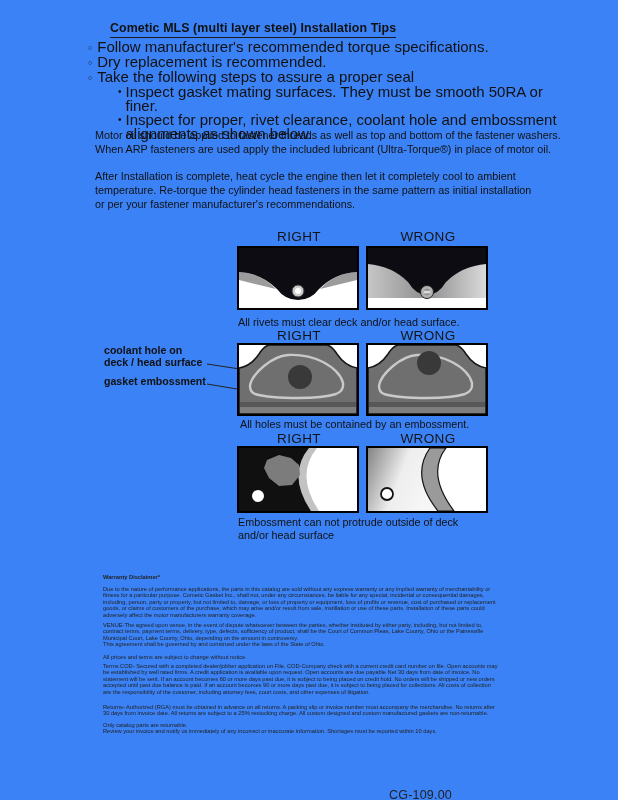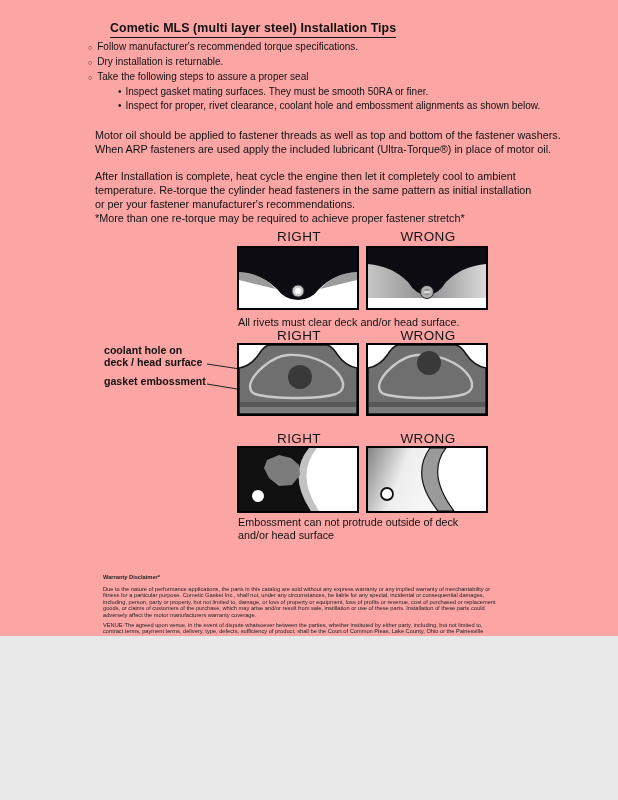--- a/index.html
+++ b/index.html
@@ -1,27 +1,27 @@
 <!DOCTYPE html>
 <html><head>
 <meta charset="utf-8">
 <style>
   * { margin:0; padding:0; box-sizing:content-box; }
   html,body { background:#e8e8e8; }
   .page {
-    position:relative; width:618px; height:636px; background:#fca5a5;
+    position:relative; width:618px; height:800px; background:#3b82f6;
     font-family:"Liberation Sans", sans-serif; color:#111;
     margin:0 auto; overflow:hidden; border-right:1px solid #d5d5d5;
   }
   .title {
     position:absolute; left:110px; top:21px;
     font-size:12.4px; font-weight:bold; letter-spacing:0.1px;
     border-bottom:1.6px solid #1a1a1a; padding-bottom:2px; white-space:nowrap;
   }
-  .bullets { position:absolute; left:88px; top:40px; font-size:10px; line-height:14px; width:470px; }
+  .bullets { position:absolute; left:88px; top:40px; font-size:15px; line-height:14px; width:470px; }
   .bullet { display:flex; }
   .bullet::before { content:"○"; font-size:7px; line-height:14px; margin-right:5px; margin-top:1px; }
   .subbullet { display:flex; padding-left:30px; }
   .subbullet::before { content:"•"; font-size:10px; line-height:14px; margin-right:4px; }
   .h2 { position:absolute; left:95px; font-weight:bold; font-size:12.2px; }
   .para { position:absolute; left:95px; font-size:10.8px; line-height:14px; white-space:pre-line; width:470px; }
   .dlabel { position:absolute; width:124px; text-align:center; font-size:13.5px; letter-spacing:0.4px; color:#141414; }
   .dbox { position:absolute; width:118px; border:2.5px solid #000; background:#fff; font-size:0; }
   .dbox svg { display:block; }
   .caption { position:absolute; font-size:10.8px; line-height:13px; white-space:pre-line; color:#111; }
@@ -38,39 +38,38 @@
 
 <div class="page">
 
   <div class="title">Cometic MLS (multi layer steel) Installation Tips</div>
 
   <div class="bullets">
     <div class="bullet">
         <span>Follow manufacturer's recommended torque specifications.</span>
       </div>
     <div class="bullet">
-        <span>Dry installation is returnable.</span>
+        <span>Dry replacement is recommended.</span>
       </div>
     <div class="bullet">
         <span>Take the following steps to assure a proper seal</span>
       </div>
     <div class="subbullet">
         <span>Inspect gasket mating surfaces.  They must be smooth 50RA or finer.</span>
       </div>
     <div class="subbullet">
         <span>Inspect for proper, rivet clearance, coolant hole and embossment alignments as shown below.</span>
       </div>
   </div>
 
   <div class="para" style="top:128px;">Motor oil should be applied to fastener threads as well as top and bottom of the fastener washers.
 When ARP fasteners are used apply the included lubricant (Ultra-Torque®) in place of motor oil.</div>
   <div class="para" style="top:169px;">After Installation is complete, heat cycle the engine then let it completely cool to ambient
 temperature. Re-torque the cylinder head fasteners in the same pattern as initial installation
 or per your fastener manufacturer's recommendations.</div>
-  <div class="para" style="top:211px;">*More than one re-torque may be required to achieve proper fastener stretch*</div>
 
   <div class="dlabel" style="left:237px; top:229px;">RIGHT</div>
   <div class="dlabel" style="left:366px; top:229px;">WRONG</div>
 
   <div class="dbox" style="left:237px; top:246px;">
     <svg width="118" height="60" viewBox="0 0 118 60">
       <rect width="118" height="60" fill="#ffffff"></rect>
       <path d="M0,24 Q22,25 37,41 L0,32 Z" fill="#9c9c9c"></path>
       <path d="M118,24 Q96,25 81,41 L118,32 Z" fill="#9c9c9c"></path>
       <path d="M0,0 H118 V24 Q96,25 80,41 Q72,52 59,52 Q46,52 38,41 Q22,25 0,24 Z" fill="#0c0c12"></path>
@@ -130,20 +129,21 @@
     <svg width="118" height="69" viewBox="0 0 118 69">
       <rect width="118" height="69" fill="#ffffff"></rect>
       <path d="M0,69 V23 Q12,21 20,9 Q25,1 30,0 H88 Q93,1 98,9 Q106,21 118,23 V69 Z" fill="#6f6f6f" stroke="#151515" stroke-width="1.5"></path>
       <rect x="1" y="57" width="116" height="5" fill="#585858"></rect>
       <rect x="1" y="62" width="116" height="6" fill="#7e7e7e"></rect>
       <path d="M16,49 Q11,47 11,41 Q12,32 25,21 Q37,11 49,10 Q68,9 84,17 Q101,26 104,38 Q105,46 97,49 Q84,53 59,53 Q30,53 16,49 Z" fill="none" stroke="#c9c9c9" stroke-width="2.4"></path>
       <circle cx="61" cy="18" r="12" fill="#393939"></circle>
     </svg>
   </div>
 
+  <div class="caption" style="left:240px; top:418px;">All holes must be contained by an embossment.</div>
 
   <div class="dlabel" style="left:237px; top:431px;">RIGHT</div>
   <div class="dlabel" style="left:366px; top:431px;">WRONG</div>
 
   <div class="dbox" style="left:237px; top:446px;">
     <svg width="118" height="63" viewBox="0 0 118 63">
       <rect width="118" height="63" fill="#ffffff"></rect>
       <path d="M70,0 Q48,27 72,63 L80,63 Q56,27 78,0 Z" fill="#c2c2c2"></path>
       <path d="M0,0 H70 Q48,27 72,63 L0,63 Z" fill="#101010"></path>
       <path d="M28,12 L40,7 L52,10 L60,17 L61,27 L53,37 L40,38 L30,30 L25,20 Z" fill="#7c7c7c"></path>

